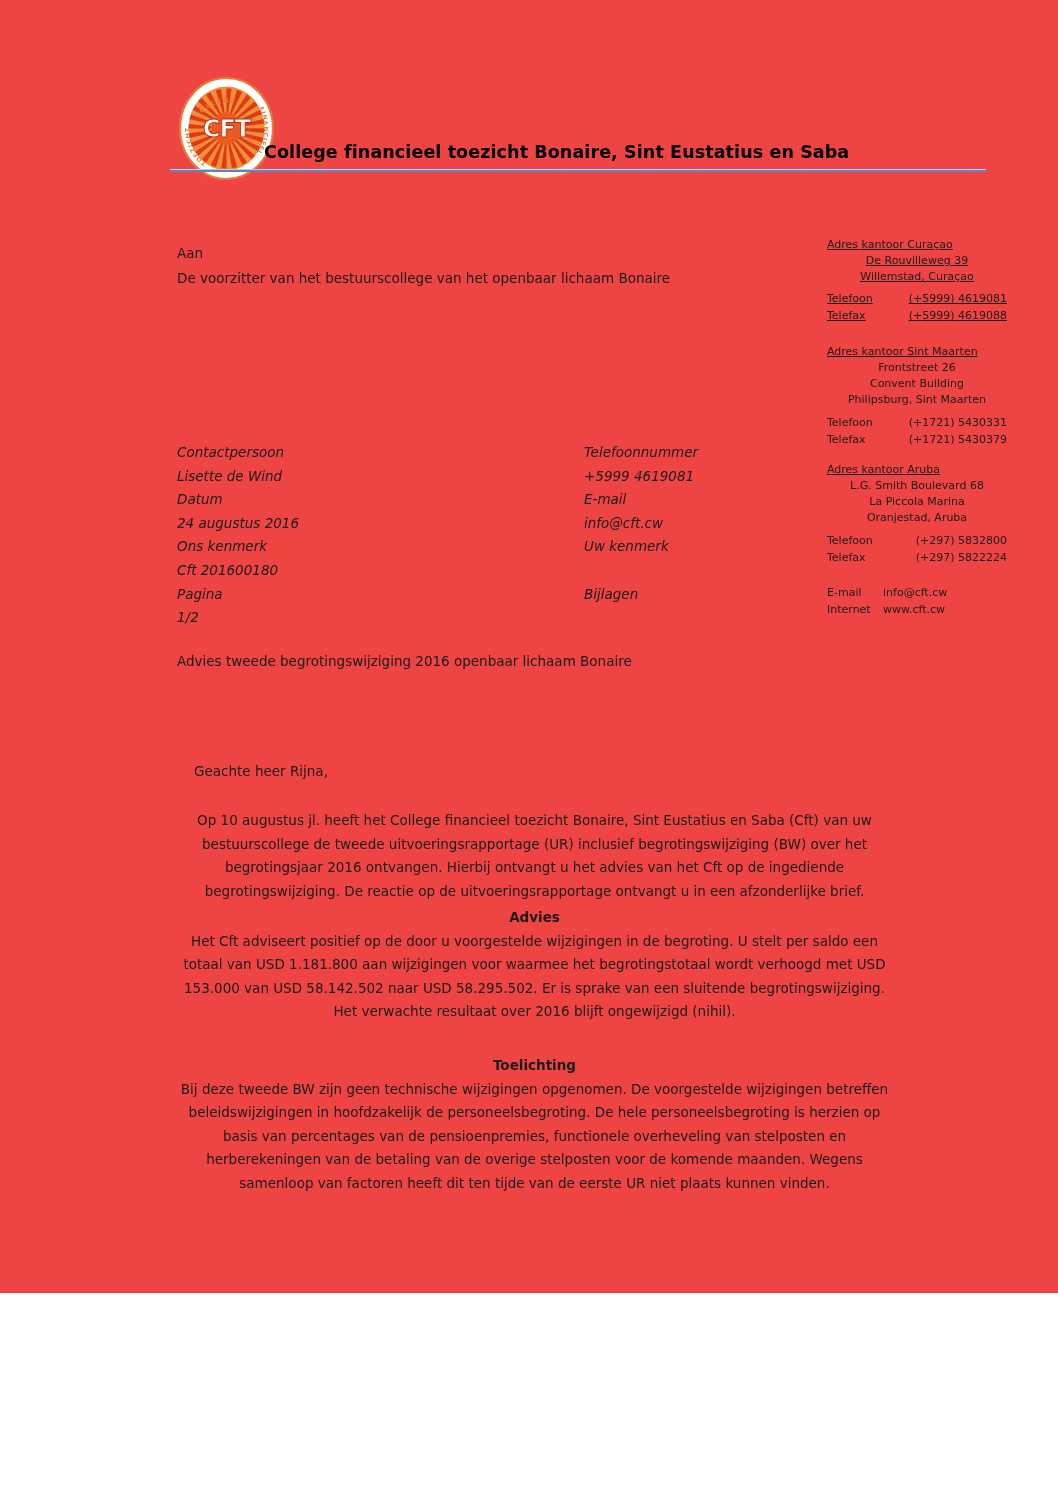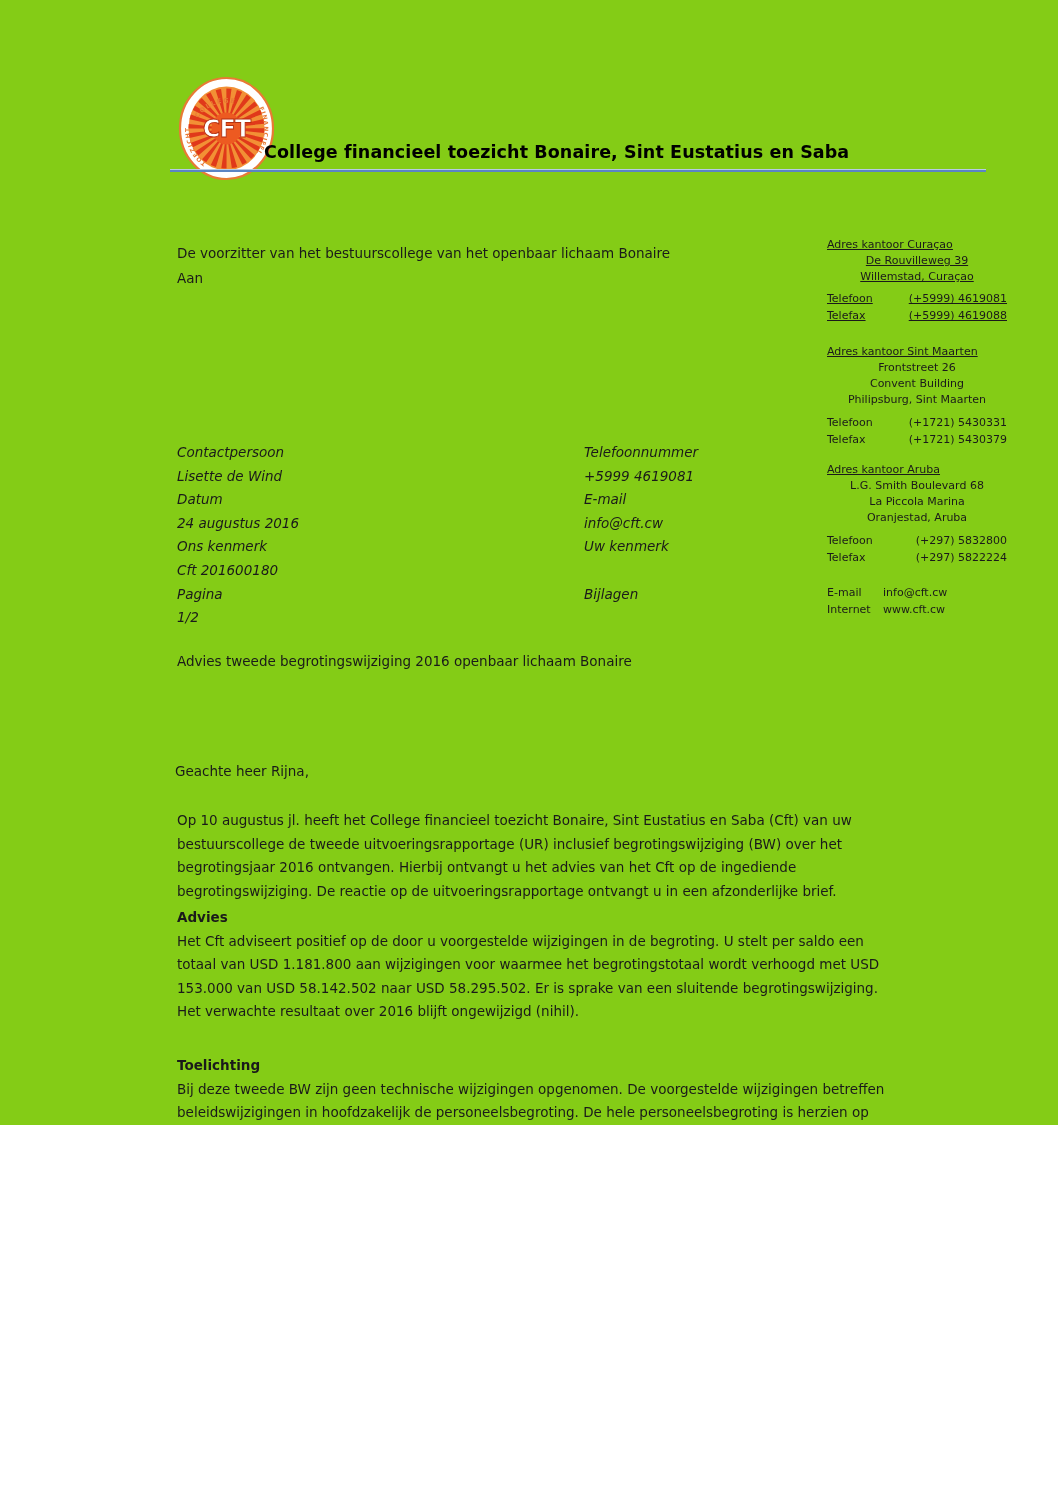--- a/index.html
+++ b/index.html
@@ -1,20 +1,20 @@
 <!DOCTYPE html>
 <html><head>
 <meta charset="utf-8">
 <style>
   html, body { margin: 0; padding: 0; background: #ffffff; }
   #page {
     position: relative;
     width: 1058px;
-    height: 1125px;
-    background: #84cc16;
+    height: 1293px;
+    background: #ef4444;
     font-family: "DejaVu Sans", "Liberation Sans", sans-serif;
     color: #1a1a1a;
     overflow: hidden;
   }
   .abs { position: absolute; }
 
   
   #logo { left: 178px; top: 76px; width: 97px; height: 105px; }
   #doc-title {
     left: 264px; top: 142px;
@@ -32,22 +32,22 @@
   
   .meta-col { font-size: 13.5px; }
   #meta-left  { left: 177px; top: 441px; }
   #meta-right { left: 584px; top: 441px; }
   .meta-line { height: 23.6px; line-height: 23.6px; white-space: nowrap; min-width: 10px; font-style: italic; }
 
   
   #subject { left: 177px; top: 649px; font-size: 13.5px; line-height: 24px; white-space: nowrap; }
 
   
-  #salutation { left: 175px; top: 763px; font-size: 13.5px; }
-  .section { left: 177px; width: 715px; font-size: 13.5px; line-height: 23.5px; }
+  #salutation { left: 194px; top: 763px; font-size: 13.5px; }
+  .section { left: 177px; width: 715px; font-size: 13.5px; line-height: 23.5px; text-align: center; }
   #section-intro { top: 809px; }
   #section-advies { top: 906px; }
   #section-toelichting { top: 1054px; }
   .sec-heading { font-weight: bold; }
   .sec-heading:empty { display: none; }
   .section p { margin: 0; }
 
   
   .office, #sidebar-contact { left: 827px; width: 180px; font-size: 11px; color: #1a1a1a; }
   #office-0 { top: 237px; text-decoration: underline; }
@@ -91,22 +91,22 @@
       <text font-family="DejaVu Sans, sans-serif" font-size="6" font-weight="bold" fill="#e87a35" letter-spacing="1">
         <textPath href="#arc-left" startOffset="10%">TOEZICHT</textPath>
       </text>
     </svg>
   </div>
 
   <div class="abs" id="doc-title">College financieel toezicht Bonaire, Sint Eustatius en Saba</div>
   <div class="abs" id="divider"></div>
 
   <div class="abs" id="recipient">
+    <div>Aan</div>
     <div>De voorzitter van het bestuurscollege van het openbaar lichaam Bonaire</div>
-    <div>Aan</div>
   </div>
 
   <div class="abs meta-col" id="meta-left">
     <div class="meta-line">Contactpersoon</div>
     <div class="meta-line">Lisette de Wind</div>
     <div class="meta-line">Datum</div>
     <div class="meta-line">24 augustus 2016</div>
     <div class="meta-line">Ons kenmerk</div>
     <div class="meta-line">Cft 201600180</div>
     <div class="meta-line">Pagina</div>

